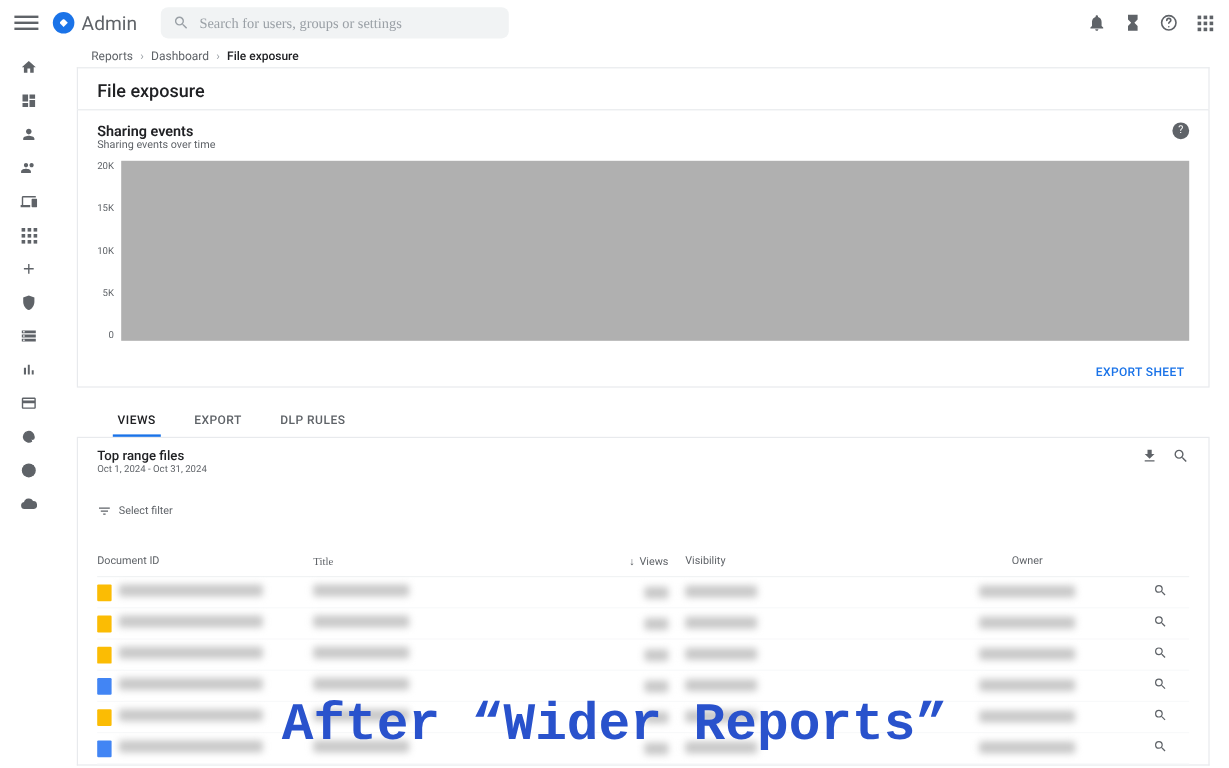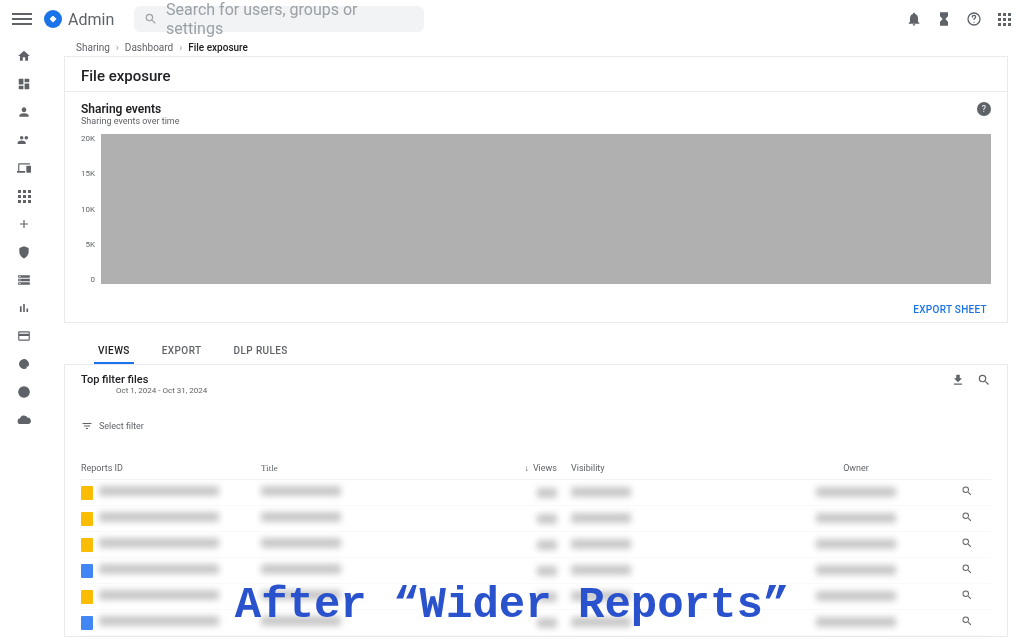--- a/index.html
+++ b/index.html
@@ -7,21 +7,21 @@
   
   
   .topbar { display: flex; align-items: center; height: 38px; padding: 0 12px; }
   .hamburger { width: 20px; height: 20px; display: flex; flex-direction: column; justify-content: center; gap: 3px; cursor: pointer; margin-right: 12px; }
   .hamburger span { height: 2px; background: #5f6368; }
   .logo { width: 18px; height: 18px; background: #1a73e8; border-radius: 50%; display: flex; align-items: center; justify-content: center; color: #fff; font-size: 11px; margin-right: 6px; position: relative; }
   .logo::after { content:''; position:absolute; width:7px; height:7px; background:#fff; border-radius:1px; clip-path: polygon(50% 0, 100% 50%, 50% 100%, 0 50%); }
   .app-name { font-size: 16px; color: #5f6368; font-weight: 400; margin-right: 20px; }
   .searchbar { flex: 0 0 290px; height: 26px; background: #f1f3f4; border-radius: 6px; display: flex; align-items: center; padding: 0 10px; color: #9aa0a6; gap: 8px; }
   .searchbar svg { width: 14px; height: 14px; fill: #9aa0a6; }
-  .searchbar span { font-size: 16px; }
+  .searchbar span { font-size: 12px; font-family: Liberation Serif, serif; }
   .topbar-right { margin-left: auto; display: flex; gap: 14px; align-items: center; }
   .topbar-right .ticon { width: 16px; height: 16px; color: #5f6368; display:flex; align-items:center; justify-content:center; }
   .grid9 { display:grid; grid-template-columns:repeat(3,3px); grid-template-rows:repeat(3,3px); gap:2px; }
   .grid9 span { background:#5f6368; }
   
   
   .breadcrumb { display: flex; align-items: center; padding: 4px 48px 6px 76px; font-size: 10px; color: #5f6368; gap: 6px; }
   .breadcrumb .sep { color: #9aa0a6; }
   .breadcrumb .current { color: #202124; font-weight: 500; }
   
@@ -55,21 +55,21 @@
   
   
   .tab-section { margin-top: 16px; }
   .tabs { display: flex; gap: 24px; padding: 0 30px; border-bottom: 1px solid #e8eaed; }
   .tab { font-size: 10px; font-weight: 500; letter-spacing: .4px; color: #5f6368; padding: 6px 4px; cursor:pointer; }
   .tab.active { color: #202124; border-bottom: 2px solid #1a73e8; }
   
   .table-card { border: 1px solid #e8eaed; border-top: none; padding: 8px 16px 0 16px; }
   .tc-head { display:flex; justify-content:space-between; align-items:flex-start; }
   .tc-title { font-size: 11px; font-weight: 500; }
-  .tc-sub { font-size: 8px; color: #5f6368; margin-left: 35px; }
+  .tc-sub { font-size: 8px; color: #5f6368; }
   .tc-actions { display:flex; gap:12px; color:#5f6368; }
   .tc-actions .ticon { width:14px; height:14px; cursor:pointer; }
   
   .filterbar { display:flex; align-items:center; gap:6px; margin: 25px 0; font-size: 9px; color:#5f6368; }
   .filterbar svg { width:12px; height:12px; fill:#5f6368; }
   
   .thead { display:flex; font-size:9px; color:#5f6368; padding: 6px 0; border-bottom: 1px solid #f1f3f4; }
   .col-doc { flex: 0 0 180px; }
   .col-title { flex: 0 0 250px; font-family: Liberation Serif, serif; }
   .col-views { flex: 0 0 60px; text-align:right; padding-right: 14px; display:flex; justify-content:flex-end; gap:4px; align-items:center;}
@@ -216,21 +216,21 @@
       </svg>
     </div>
   <div class="ritem">
       <svg viewBox="0 0 24 24" fill="none" stroke="#5f6368" stroke-width="2">
         <path d="M19 18H6a4 4 0 010-8 6 6 0 0111.5-1A4.5 4.5 0 0119 18z"></path>
       </svg>
     </div>
 </div>
 
 <div class="breadcrumb">
-  <span>Sharing</span>
+  <span>Reports</span>
   <span class="sep">›</span>
   <span>Dashboard</span>
   <span class="sep">›</span>
   <span class="current">File exposure</span>
 </div>
 
 <div class="main">
 
   <div class="page-header">
     <div class="page-title">File exposure</div>
@@ -262,42 +262,42 @@
   <div class="tab-section">
     <div class="tabs">
       <div class="tab active">VIEWS</div>
       <div class="tab">EXPORT</div>
       <div class="tab">DLP RULES</div>
     </div>
 
     <div class="table-card">
       <div class="tc-head">
         <div>
-          <div class="tc-title">Top filter files</div>
+          <div class="tc-title">Top range files</div>
           <div class="tc-sub">Oct 1, 2024 - Oct 31, 2024</div>
         </div>
         <div class="tc-actions">
           <div class="ticon"><svg viewBox="0 0 24 24" fill="#5f6368">
                 <path d="M19 9h-4V3H9v6H5l7 7 7-7zM5 18v2h14v-2H5z"></path>
               </svg></div>
           <div class="ticon"><svg viewBox="0 0 24 24" fill="#5f6368">
                 <path d="M15.5 14h-.79l-.28-.27A6.471 6.471 0 0016 9.5 6.5 6.5 0 109.5 16c1.61 0 3.09-.59 4.23-1.57l.27.28v.79l5 4.99L20.49 19l-4.99-5zM9.5 14C7.01 14 5 11.99 5 9.5S7.01 5 9.5 5 14 7.01 14 9.5 11.99 14 9.5 14z"></path>
               </svg></div>
         </div>
       </div>
 
       <div class="filterbar">
         <svg viewBox="0 0 24 24">
             <path d="M10 18h4v-2h-4v2zM3 6v2h18V6H3zm3 7h12v-2H6v2z"></path>
           </svg>
         <span>Select filter</span>
       </div>
 
       <div class="thead">
-        <div class="col-doc">Reports ID</div>
+        <div class="col-doc">Document ID</div>
         <div class="col-title">Title</div>
         <div class="col-views">
             <span>↓</span>
             <span>Views</span>
           </div>
         <div class="col-vis">Visibility</div>
         <div class="col-owner">Owner</div>
         <div class="col-act"></div>
       </div>
 

